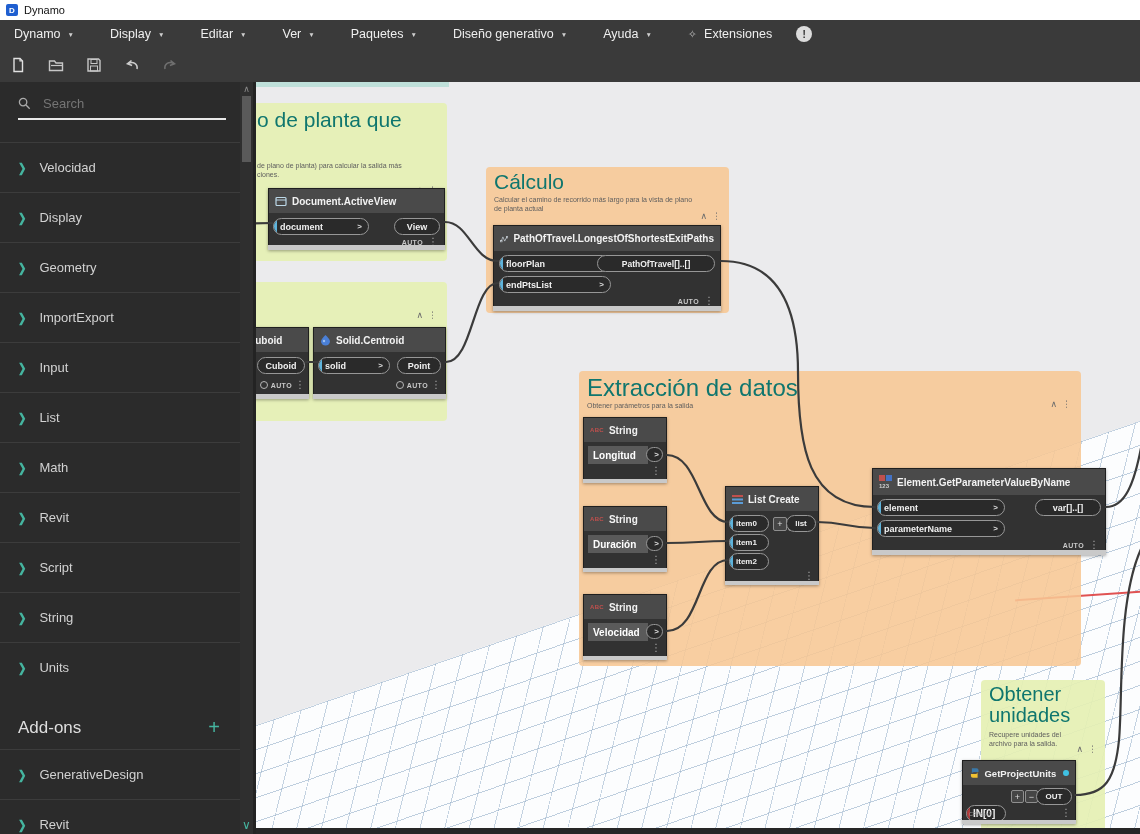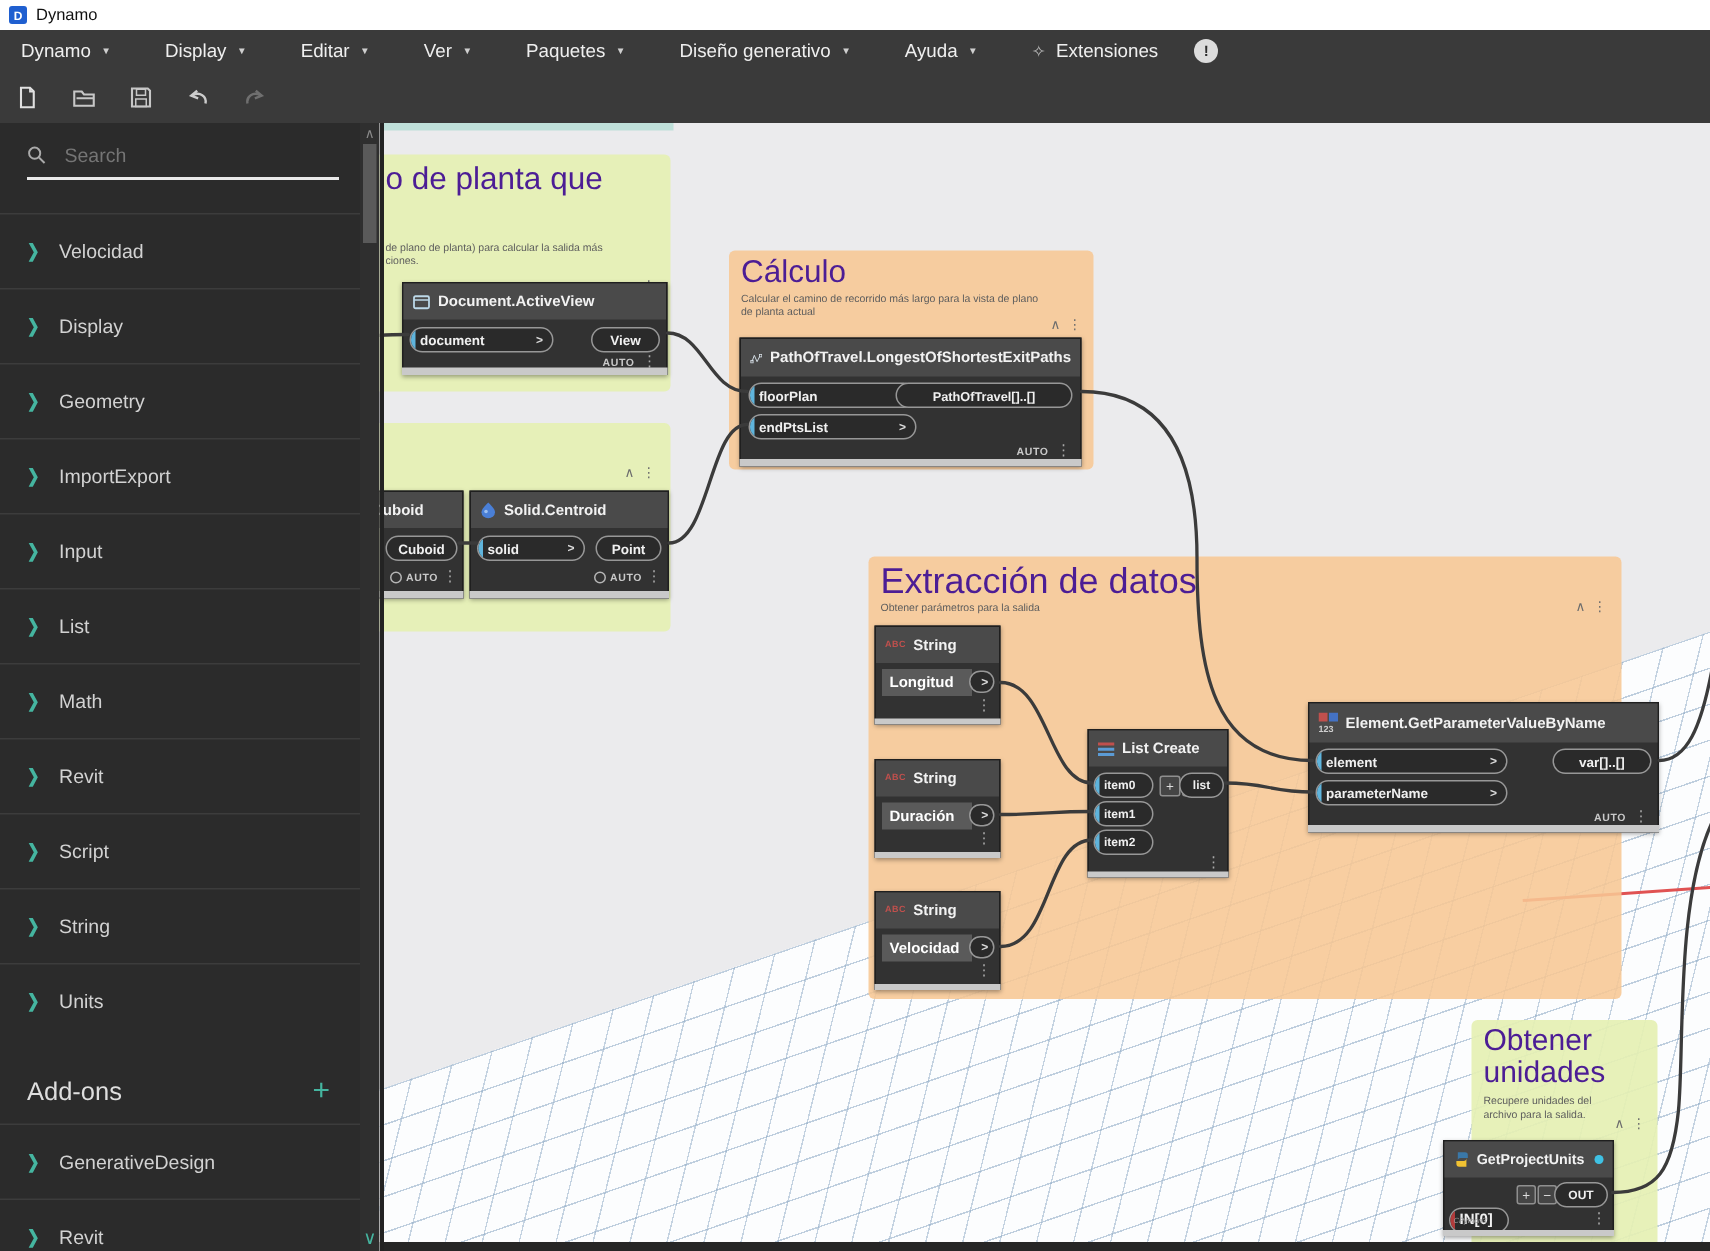--- a/index.html
+++ b/index.html
@@ -56,21 +56,21 @@
      transform:skewY(-19deg);background-color:#fcfdfe;
      background-image:
        repeating-linear-gradient(to bottom, rgba(140,168,196,.55) 0 1px, transparent 1px 24px),
        repeating-linear-gradient(105deg, rgba(140,168,196,.5) 0 1px, transparent 1px 26px);}
   .redaxis{position:absolute;left:762px;top:513px;width:126px;height:2px;background:#e05252;
            transform:rotate(-4deg);z-index:1;}
   
   .group{position:absolute;border-radius:4px;box-sizing:border-box;padding:4px 8px;z-index:2;}
   .g-green{background:rgba(229,240,179,0.92);}
   .g-orange{background:rgba(247,199,148,0.88);}
-  .gtitle{color:#4c1d95;line-height:1.05;}
+  .gtitle{color:#0f766e;line-height:1.05;}
   .gdesc{color:#5d5d5d;font-size:7px;line-height:1.3;}
   .gicons{position:absolute;display:flex;gap:5px;align-items:center;color:#6d6d6d;}
   .gcol{font-size:9px;} .gkb{font-size:9px;}
   
   .node{position:absolute;background:#323232;border:1px solid #1f1f1f;z-index:3;
         box-shadow:0 1px 3px rgba(0,0,0,.35);box-sizing:border-box;}
   .nhead{height:24px;background:#4a4a4a;display:flex;align-items:center;gap:5px;padding:0 6px;
          color:#f2f2f2;font-size:10px;font-weight:bold;white-space:nowrap;overflow:hidden;}
   .pill{position:absolute;height:17px;background:#2a2a2a;border:1px solid #979797;border-radius:9px;
         color:#f0f0f0;font-size:9px;font-weight:bold;display:flex;align-items:center;

